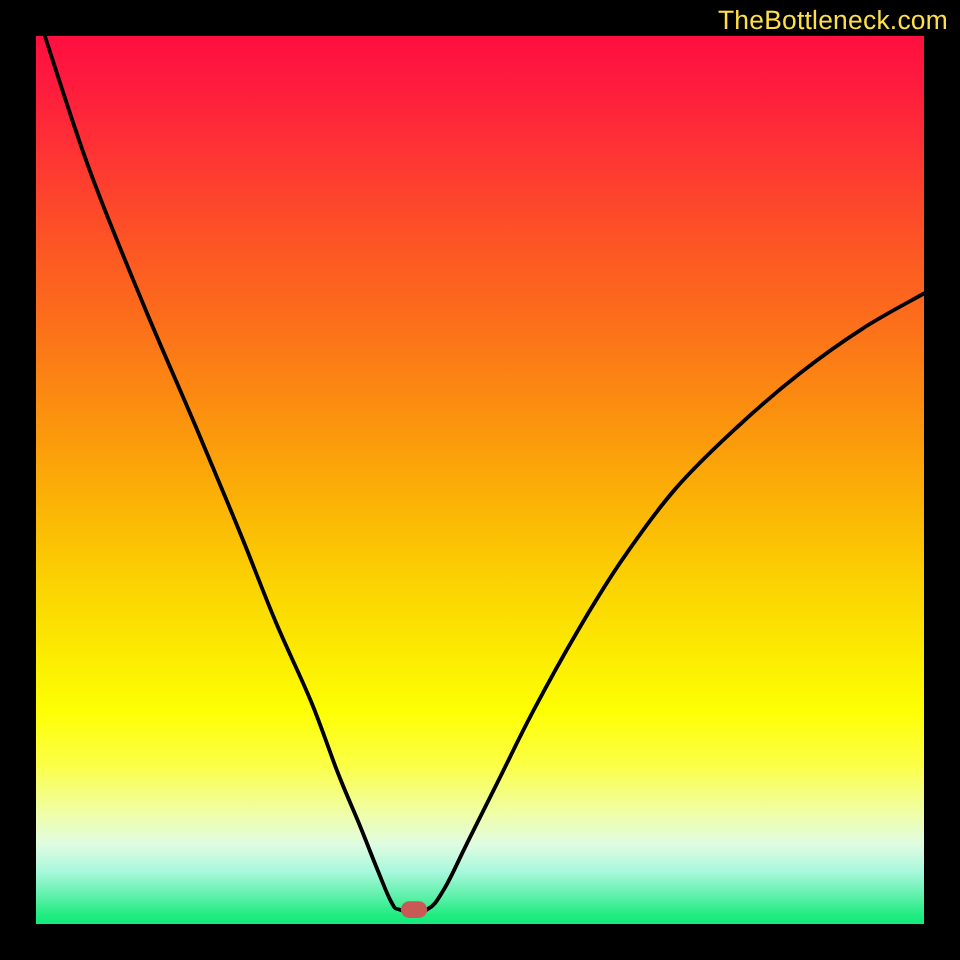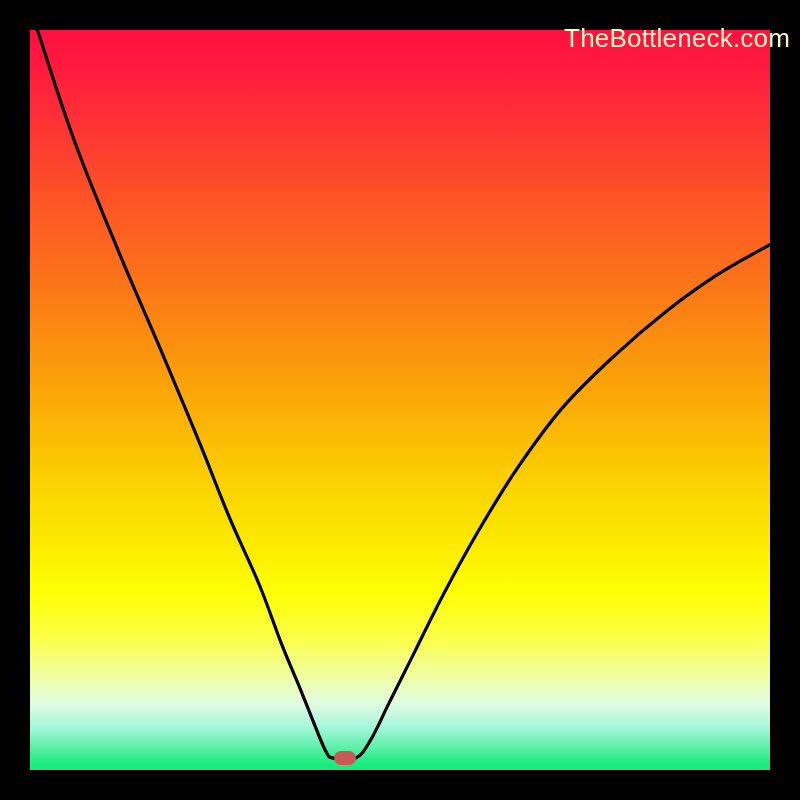--- a/index.html
+++ b/index.html
@@ -14,26 +14,25 @@
   .frame {
     position: relative;
     width: 800px;
     height: 800px;
     background: #000;
   }
   .watermark {
     position: absolute;
     top: 4px;
     right: 10px;
-    color: #fef9c3;
-    font-size: 26px;
+    color: #fde047;
+    font-size: 22px;
     font-weight: 500;
     letter-spacing: 0.2px;
     z-index: 30;
-    margin-top: 19px;
   }
   .plot-area {
     position: absolute;
     left: 30px;
     top: 30px;
     width: 740px;
     height: 740px;
     overflow: hidden;
     z-index: 5;
   }

